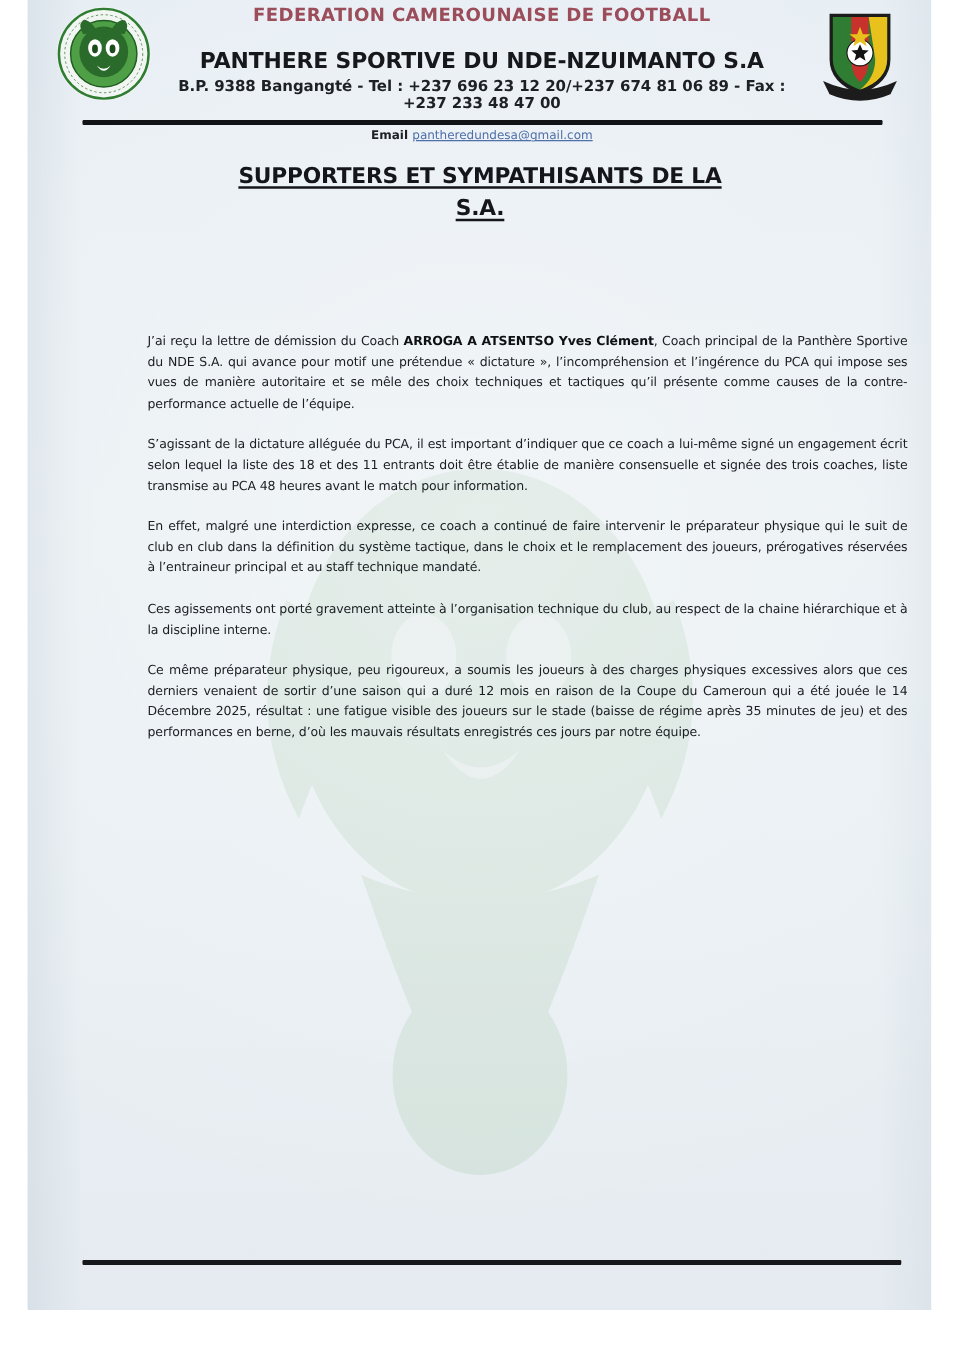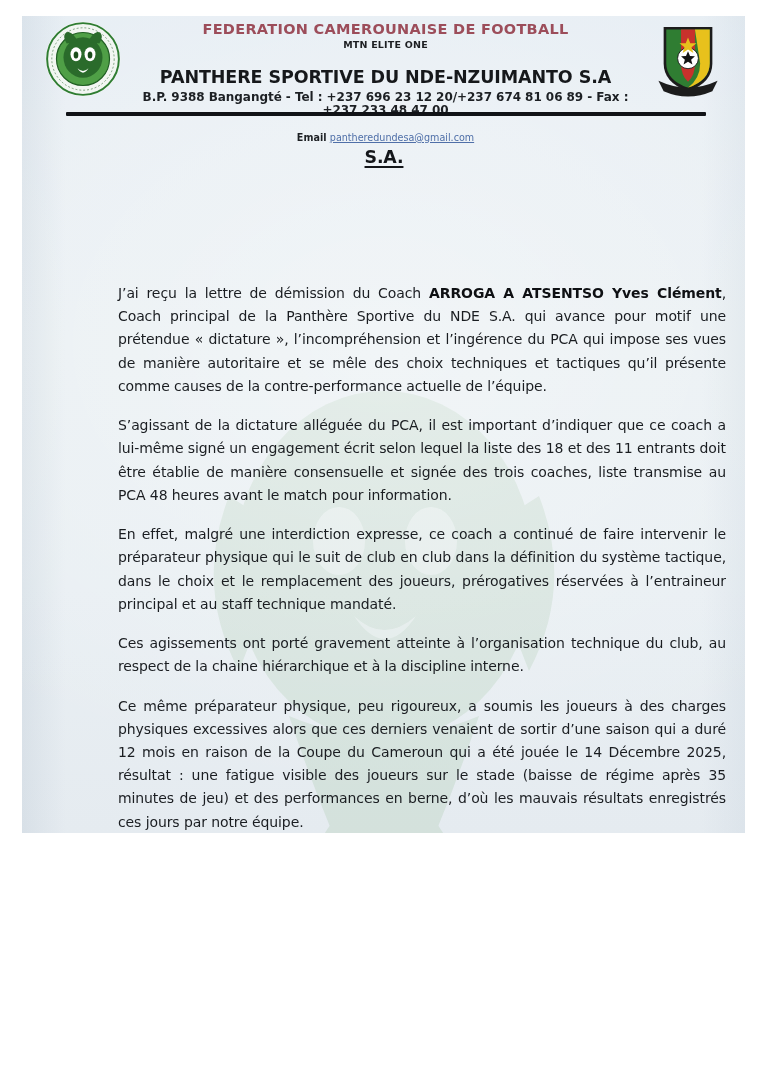--- a/index.html
+++ b/index.html
@@ -12,23 +12,23 @@
     width: 768px;
     height: 1087px;
     overflow: hidden;
     font-family: "DejaVu Sans", sans-serif;
   }
 
   
   .scan-page {
     position: absolute;
     left: 22px;
-    top: 16px;
+    top: 0px;
     width: 723px;
-    height: 817px;
+    height: 1048px;
     background:
       linear-gradient(180deg, #e7eef4 0%, #e9eff4 12%, #eaf0f3 40%, #e9eff3 70%, #e5ebf0 100%);
     box-shadow: 0 0 0 0 rgba(0,0,0,0);
     overflow: hidden;
   }
   
   .scan-page::after {
     content: "";
     position: absolute;
     inset: 0;
@@ -170,21 +170,21 @@
   
   .body-copy {
     position: absolute;
     left: 96px;
     top: 266px;
     width: 608px;
     z-index: 2;
   }
   .para {
     font-family: "DejaVu Sans", sans-serif;
-    font-size: 14px;
+    font-size: 10px;
     line-height: 1.66;
     color: #1a1d21;
     text-align: justify;
     text-justify: inter-word;
     margin: 0 0 16px 0;
     letter-spacing: -0.1px;
   }
   .para:last-child { margin-bottom: 0; }
   .para b { font-weight: bold; color: #0e1013; }
 </style>
@@ -243,33 +243,33 @@
       <g>
         <circle cx="40" cy="44" r="12" fill="#ffffff" stroke="#141414" stroke-width="1"></circle>
         <polygon points="40,36 42.3,41.5 48,41.8 43.6,45.6 45.1,51.2 40,48 34.9,51.2 36.4,45.6 32,41.8 37.7,41.5" fill="#141414"></polygon>
       </g>
       <polygon points="40,20 42.6,26.8 49.8,26.8 44,31.2 46.2,38 40,33.8 33.8,38 36,31.2 30.2,26.8 37.4,26.8" fill="#e8c11c"></polygon>
       <path d="M6 70 q34 16 68 0 l-6 12 q-28 12 -56 0 z" fill="#1c1c1c"></path>
     </svg>
 
     <div class="head-text">
       <div class="fed-line">FEDERATION CAMEROUNAISE DE FOOTBALL</div>
-      <div class="mtn-line">MTN ELITE ONE</div>
       <div class="club-line">PANTHERE SPORTIVE DU NDE-NZUIMANTO S.A</div>
       <div class="contact-line">B.P.  9388 Bangangté - Tel : +237 696 23 12 20/+237 674 81 06 89 - Fax : +237 233 48 47 00</div>
       <div class="email-line">
         <span>Email</span>
         <span class="email-addr">pantheredundesa@gmail.com</span>
       </div>
     </div>
   </div>
 
   <div class="rule-top"></div>
 
   <div class="doc-title">
+    <span class="tline">SUPPORTERS ET SYMPATHISANTS DE LA</span>
     <span class="tline">S.A.</span>
   </div>
 
   <div class="body-copy">
     <p class="para"><span>J’ai reçu la lettre de démission du Coach </span><b>ARROGA A ATSENTSO Yves Clément</b><span>, Coach principal de la Panthère Sportive du NDE S.A. qui avance pour motif une prétendue « dictature », l’incompréhension et l’ingérence du PCA qui impose ses vues de manière autoritaire et se mêle des choix techniques et tactiques qu’il présente comme causes de la contre-performance actuelle de l’équipe.</span></p>
     <p class="para"><span>S’agissant de la dictature alléguée du PCA, il est important d’indiquer que ce coach a lui-même signé un engagement écrit selon lequel la liste des 18 et des 11 entrants doit être établie de manière consensuelle et signée des trois coaches, liste transmise au PCA 48 heures avant le match pour information.</span></p>
     <p class="para"><span>En effet, malgré une interdiction expresse, ce coach a continué de faire intervenir le préparateur physique qui le suit de club en club dans la définition du système tactique, dans le choix et le remplacement des joueurs, prérogatives réservées à l’entraineur principal et au staff technique mandaté.</span></p>
     <p class="para"><span>Ces agissements ont porté gravement atteinte à l’organisation technique du club, au respect de la chaine hiérarchique et à la discipline interne.</span></p>
     <p class="para"><span>Ce même préparateur physique, peu rigoureux, a soumis les joueurs à des charges physiques excessives alors que ces derniers venaient de sortir d’une saison qui a duré 12 mois en raison de la Coupe du Cameroun qui a été jouée le 14 Décembre 2025, résultat : une fatigue visible des joueurs sur le stade (baisse de régime après 35 minutes de jeu) et des performances en berne, d’où les mauvais résultats enregistrés ces jours par notre équipe.</span></p>
   </div>

